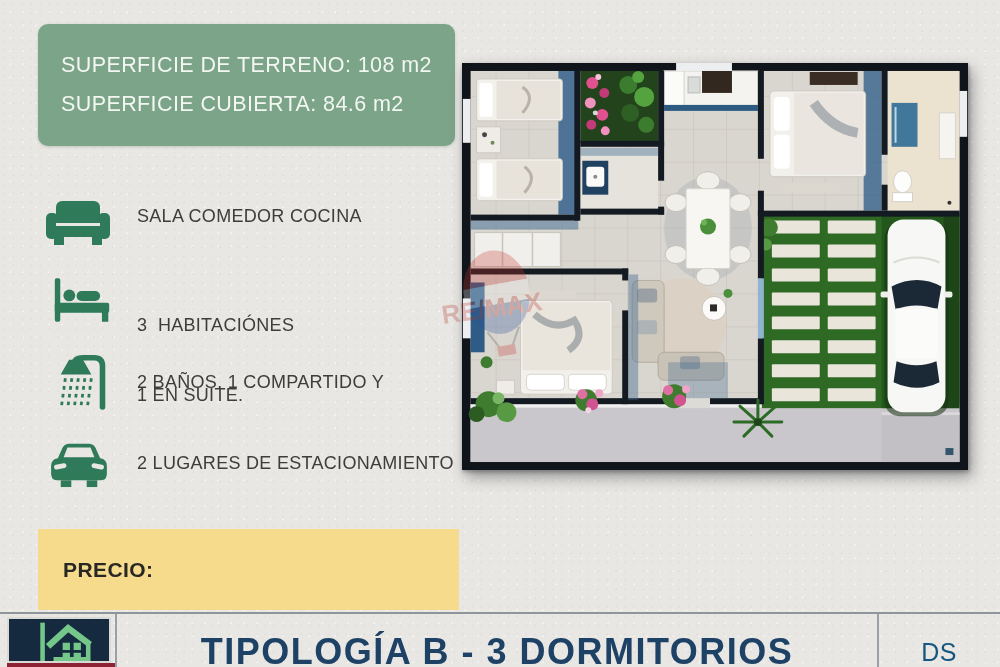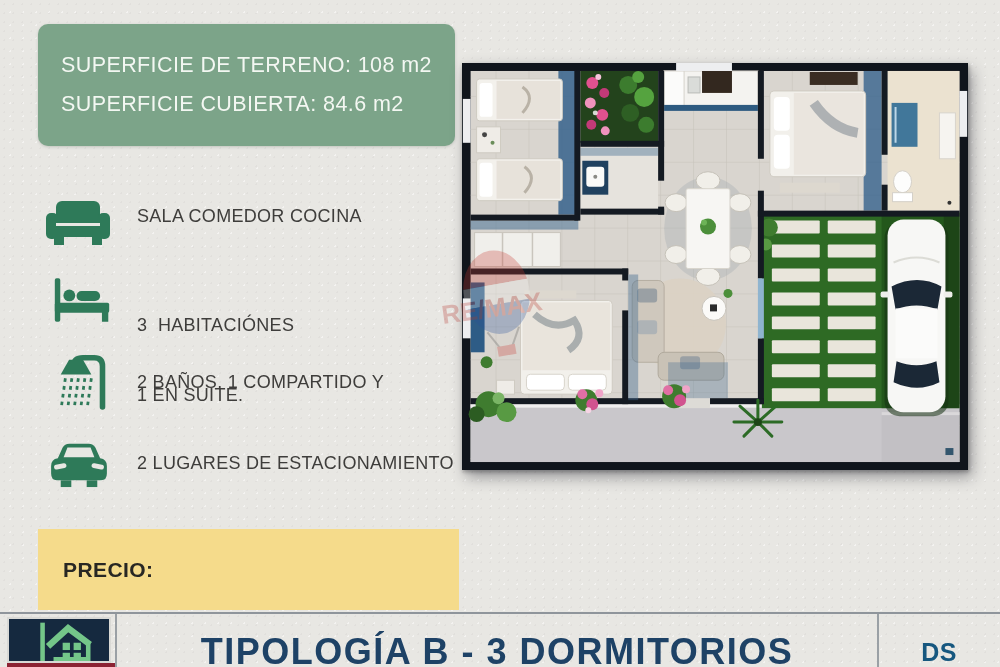--- a/index.html
+++ b/index.html
@@ -57,21 +57,21 @@
     position:absolute;left:7px;top:617px;width:104px;height:46px;
     background:#15293F;border:2px solid #d9d9d5;box-sizing:border-box;
   }
   .logo-red{position:absolute;left:7px;top:663px;width:108px;height:4px;background:#8C2233;}
   .footer-title{
     position:absolute;left:118px;top:631px;width:758px;text-align:center;
     font-size:36px;font-weight:800;color:#1E4266;letter-spacing:1.5px;
   }
   .footer-ds{
     position:absolute;left:878px;top:638px;width:122px;text-align:center;
-    font-size:25px;font-weight:700;color:#16577F;letter-spacing:.5px;
+    font-size:25px;font-weight:400;color:#16577F;letter-spacing:.5px;
   }
 </style>
 </head>
 <body>
 
 <div class="page">
 
   <div class="info-box">
     <div>SUPERFICIE DE TERRENO: 108 m2</div>
     <div>SUPERFICIE CUBIERTA: 84.6 m2</div>

